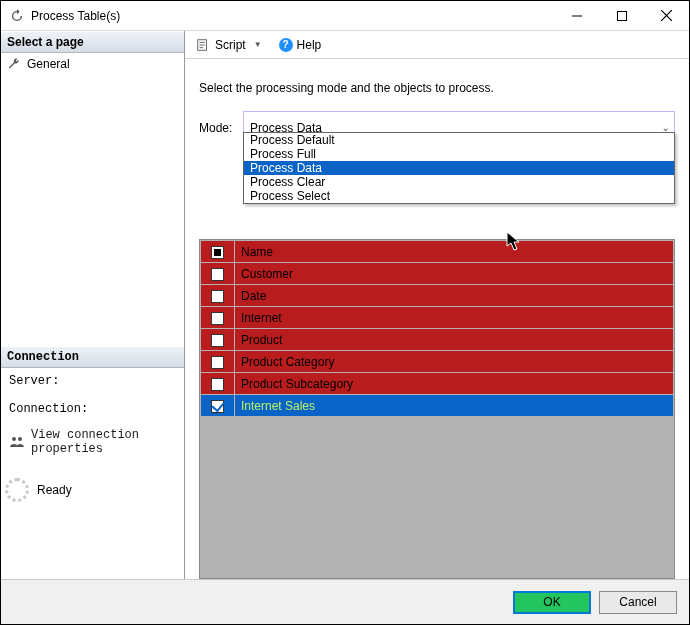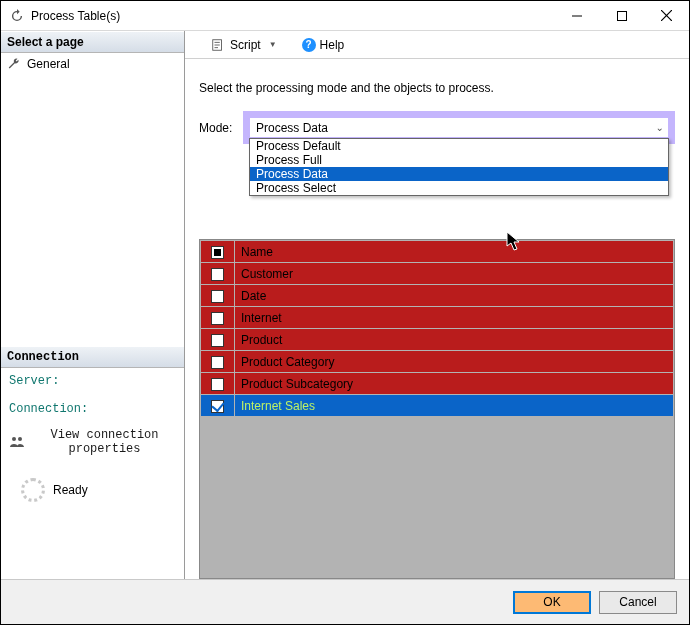--- a/index.html
+++ b/index.html
@@ -56,62 +56,61 @@
     padding: 3px 0 4px 0;
     min-height: 293px;
   }
   .nav-item {
     display: flex; align-items: center;
     padding: 1px 6px;
     gap: 6px;
   }
   .nav-item .wrench { width:14px; height:14px; display:flex; }
   .sidebar .connpanel { flex: 0 0 auto; font-family: Liberation Mono, monospace; }
-  .connpanel .field { padding: 6px 6px 8px 8px; color:#0f766e; }
+  .connpanel .field { padding: 6px 6px 8px 8px; color:#000000; }
   .connpanel .link {
     display:flex; align-items:center; gap:6px;
     padding: 4px 6px 16px 8px;
     color: #1a1a1a;
-    text-align: center;
   }
   .connpanel .link .people { width:16px; height:16px; }
-  .progress-body { display:flex; align-items:center; gap:8px; padding:6px 20px; }
+  .progress-body { display:flex; align-items:center; gap:8px; padding:6px 4px; }
   .spinner {
     width:24px; height:24px; border:3px dotted #c9c9c9; border-radius:50%;
   }
   
   .main {
     flex:1; display:flex; flex-direction:column;
     position: relative;
     background: #fff;
   }
   .toolbar {
     height: 28px;
     border-bottom: 1px solid #d0d0d0;
-    display:flex; align-items:center; gap:13px;
-    padding: 0 21px;
+    display:flex; align-items:center; gap:5px;
+    padding: 0 6px;
   }
   .toolbar .tbtn { display:flex; align-items:center; gap:4px; padding:2px 4px; }
   .toolbar .tbtn .ico { width:16px; height:16px; display:flex; align-items:center; justify-content:center; }
   .toolbar .drop { font-size:8px; color:#555; padding:0 4px; }
   .helpico {
     width:14px; height:14px; border-radius:50%; background:#1e90ff; color:#fff;
     display:flex; align-items:center; justify-content:center; font-weight:bold; font-size:10px;
   }
   .content {
     flex:1; position:relative; background:#fff;
   }
   .instruction { padding: 22px 14px 16px 14px; }
   .moderow { display:flex; align-items:center; padding: 0 14px; gap: 6px; }
   .moderow label { width: 38px; }
   .combo {
     position: relative;
     flex:1;
     height: 33px;
-    border: 7px solid #c4b5fd;
+    border: 1px solid #c4b5fd;
     background:#fff;
     display:flex; align-items:center; justify-content:space-between;
     padding: 0 4px 0 6px;
   }
   .combo .chev { font-size:10px; color:#555; }
   .dropdown {
     position:absolute;
     top: 20px; left:-1px; right:-1px;
     border:1px solid #666;
     background:#fff;
@@ -164,21 +163,21 @@
     gap:8px; padding: 0 12px;
     background:#f0f0f0;
   }
   .btn {
     min-width:78px; height:23px;
     border:1px solid #8a8a8a;
     background:#e9e9e9;
     display:flex; align-items:center; justify-content:center;
     font-size:12px;
   }
-  .btn.primary { border:1px solid #0078d7; box-shadow: inset 0 0 0 1px #0078d7; background:#fdba74; }
+  .btn.primary { border:1px solid #0078d7; box-shadow: inset 0 0 0 1px #0078d7; background:#22c55e; }
 </style>
 </head>
 <body>
 
 <div class="titlebar">
   <span class="t-icon">
     <svg width="14" height="14" viewBox="0 0 16 16">
       <path d="M8 3 a5 5 0 1 0 5 5" fill="none" stroke="#555" stroke-width="1.6"></path>
       <path d="M8 0 L8 6 L11 3 Z" fill="#555"></path>
     </svg>
@@ -268,20 +267,21 @@
       <div class="moderow">
         <label>Mode:</label>
         <div class="combo">
           <span>Process Data</span>
           <span class="chev">⌄</span>
 
           <div class="dropdown">
             <div class="opt">Process Default</div>
             <div class="opt">Process Full</div>
             <div class="opt sel">Process Data</div>
+            <div class="opt">Process Clear</div>
             <div class="opt">Process Select</div>
           </div>
         </div>
       </div>
 
       <span class="cursor">
         <svg width="18" height="22" viewBox="0 0 18 22">
           <path d="M1 1 L1 15 L5 12 L8 19 L11 18 L8 11 L13 11 Z" fill="#000" stroke="#fff" stroke-width="1"></path>
         </svg>
       </span>

